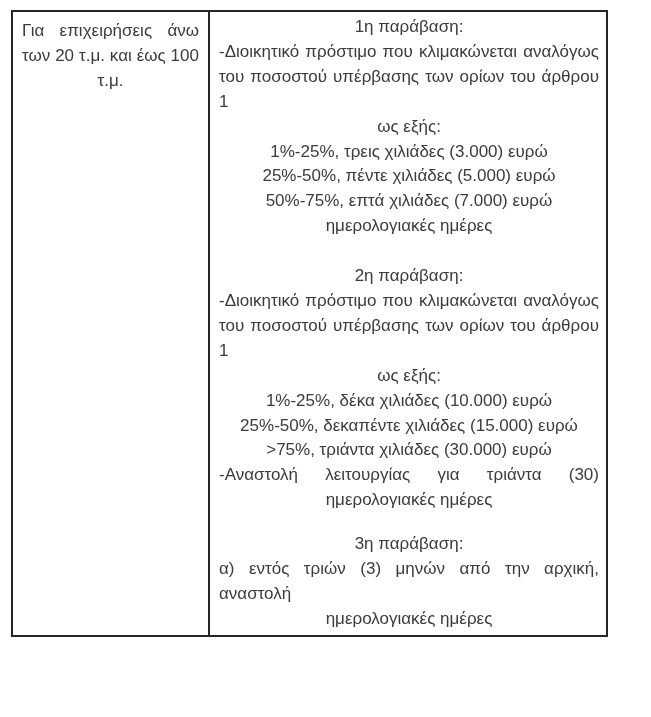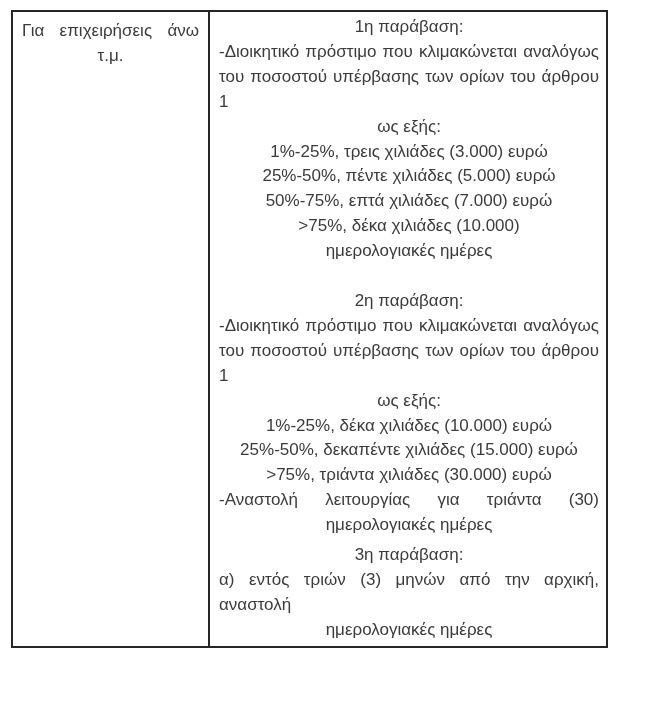--- a/index.html
+++ b/index.html
@@ -42,40 +42,40 @@
     white-space: nowrap;
     overflow: visible;
     text-align: center;
   }
   .stretch {
     white-space: normal;
     text-align: justify;
     text-align-last: justify;
   }
   .blank { white-space: pre; }
-  .gap { margin-top: 5px; }
+  .gap { margin-top: 19px; }
 </style>
 </head>
 <body>
 
 <div class="page">
   <div class="penalty-table">
     <div class="cell cell-left">
         <div class="line stretch">Για επιχειρήσεις άνω</div>
+        <div class="line stretch">των 20 τ.μ. και έως 100</div>
         <div class="line">τ.μ.</div>
       </div>
     <div class="cell cell-right">
         <div class="line">1η παράβαση:</div>
         <div class="line stretch">-Διοικητικό πρόστιμο που κλιμακώνεται αναλόγως</div>
         <div class="line stretch">του ποσοστού υπέρβασης των ορίων του άρθρου 1</div>
         <div class="line">ως εξής:</div>
         <div class="line">1%-25%, τρεις χιλιάδες (3.000) ευρώ</div>
         <div class="line">25%-50%, πέντε χιλιάδες (5.000) ευρώ</div>
         <div class="line">50%-75%, επτά χιλιάδες (7.000) ευρώ</div>
-        <div class="line">&gt;75%, δέκα χιλιάδες (10.000)</div>
         <div class="line">ημερολογιακές ημέρες</div>
         <div class="line blank">&nbsp;</div>
         <div class="line">2η παράβαση:</div>
         <div class="line stretch">-Διοικητικό πρόστιμο που κλιμακώνεται αναλόγως</div>
         <div class="line stretch">του ποσοστού υπέρβασης των ορίων του άρθρου 1</div>
         <div class="line">ως εξής:</div>
         <div class="line">1%-25%, δέκα χιλιάδες (10.000) ευρώ</div>
         <div class="line">25%-50%, δεκαπέντε χιλιάδες (15.000) ευρώ</div>
         <div class="line">&gt;75%, τριάντα χιλιάδες (30.000) ευρώ</div>
         <div class="line stretch">-Αναστολή λειτουργίας για τριάντα (30)</div>

